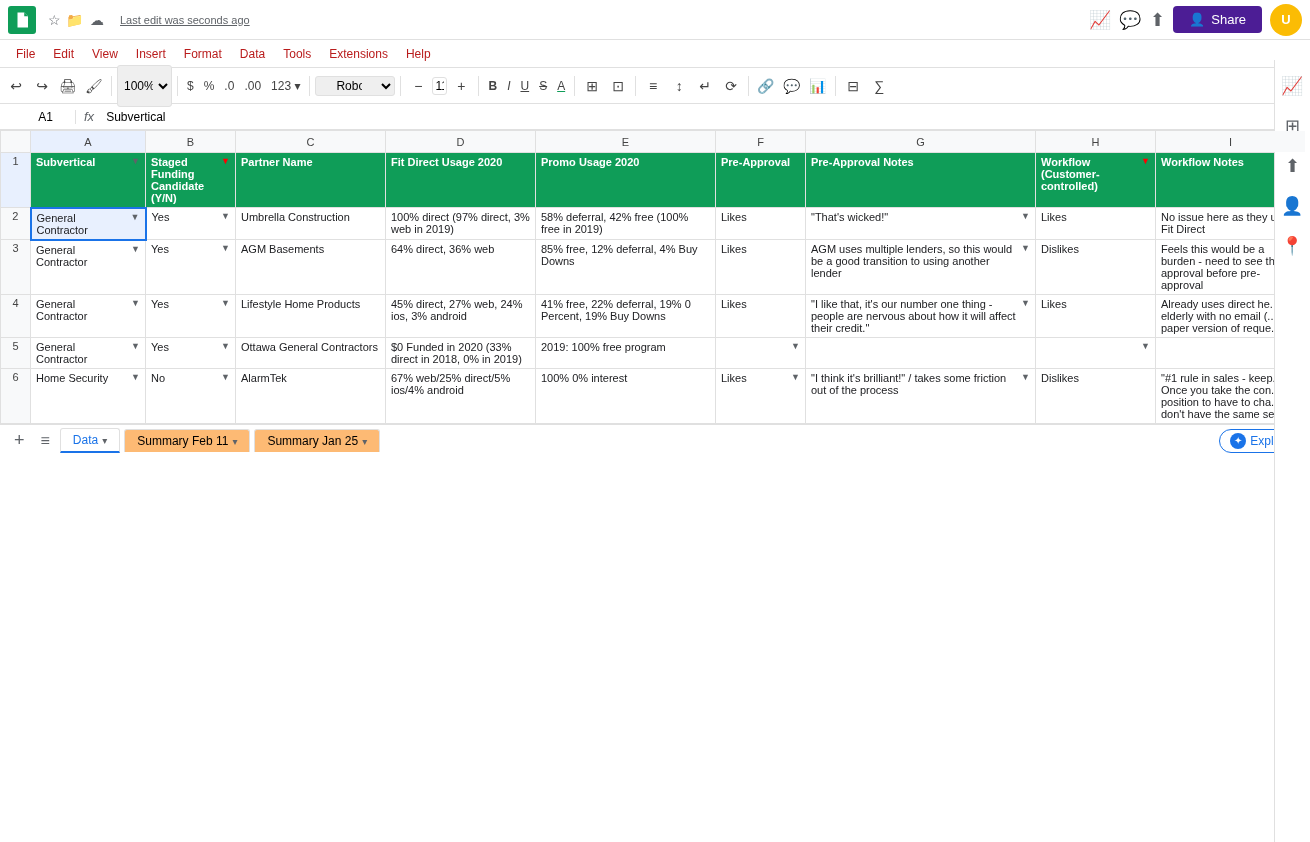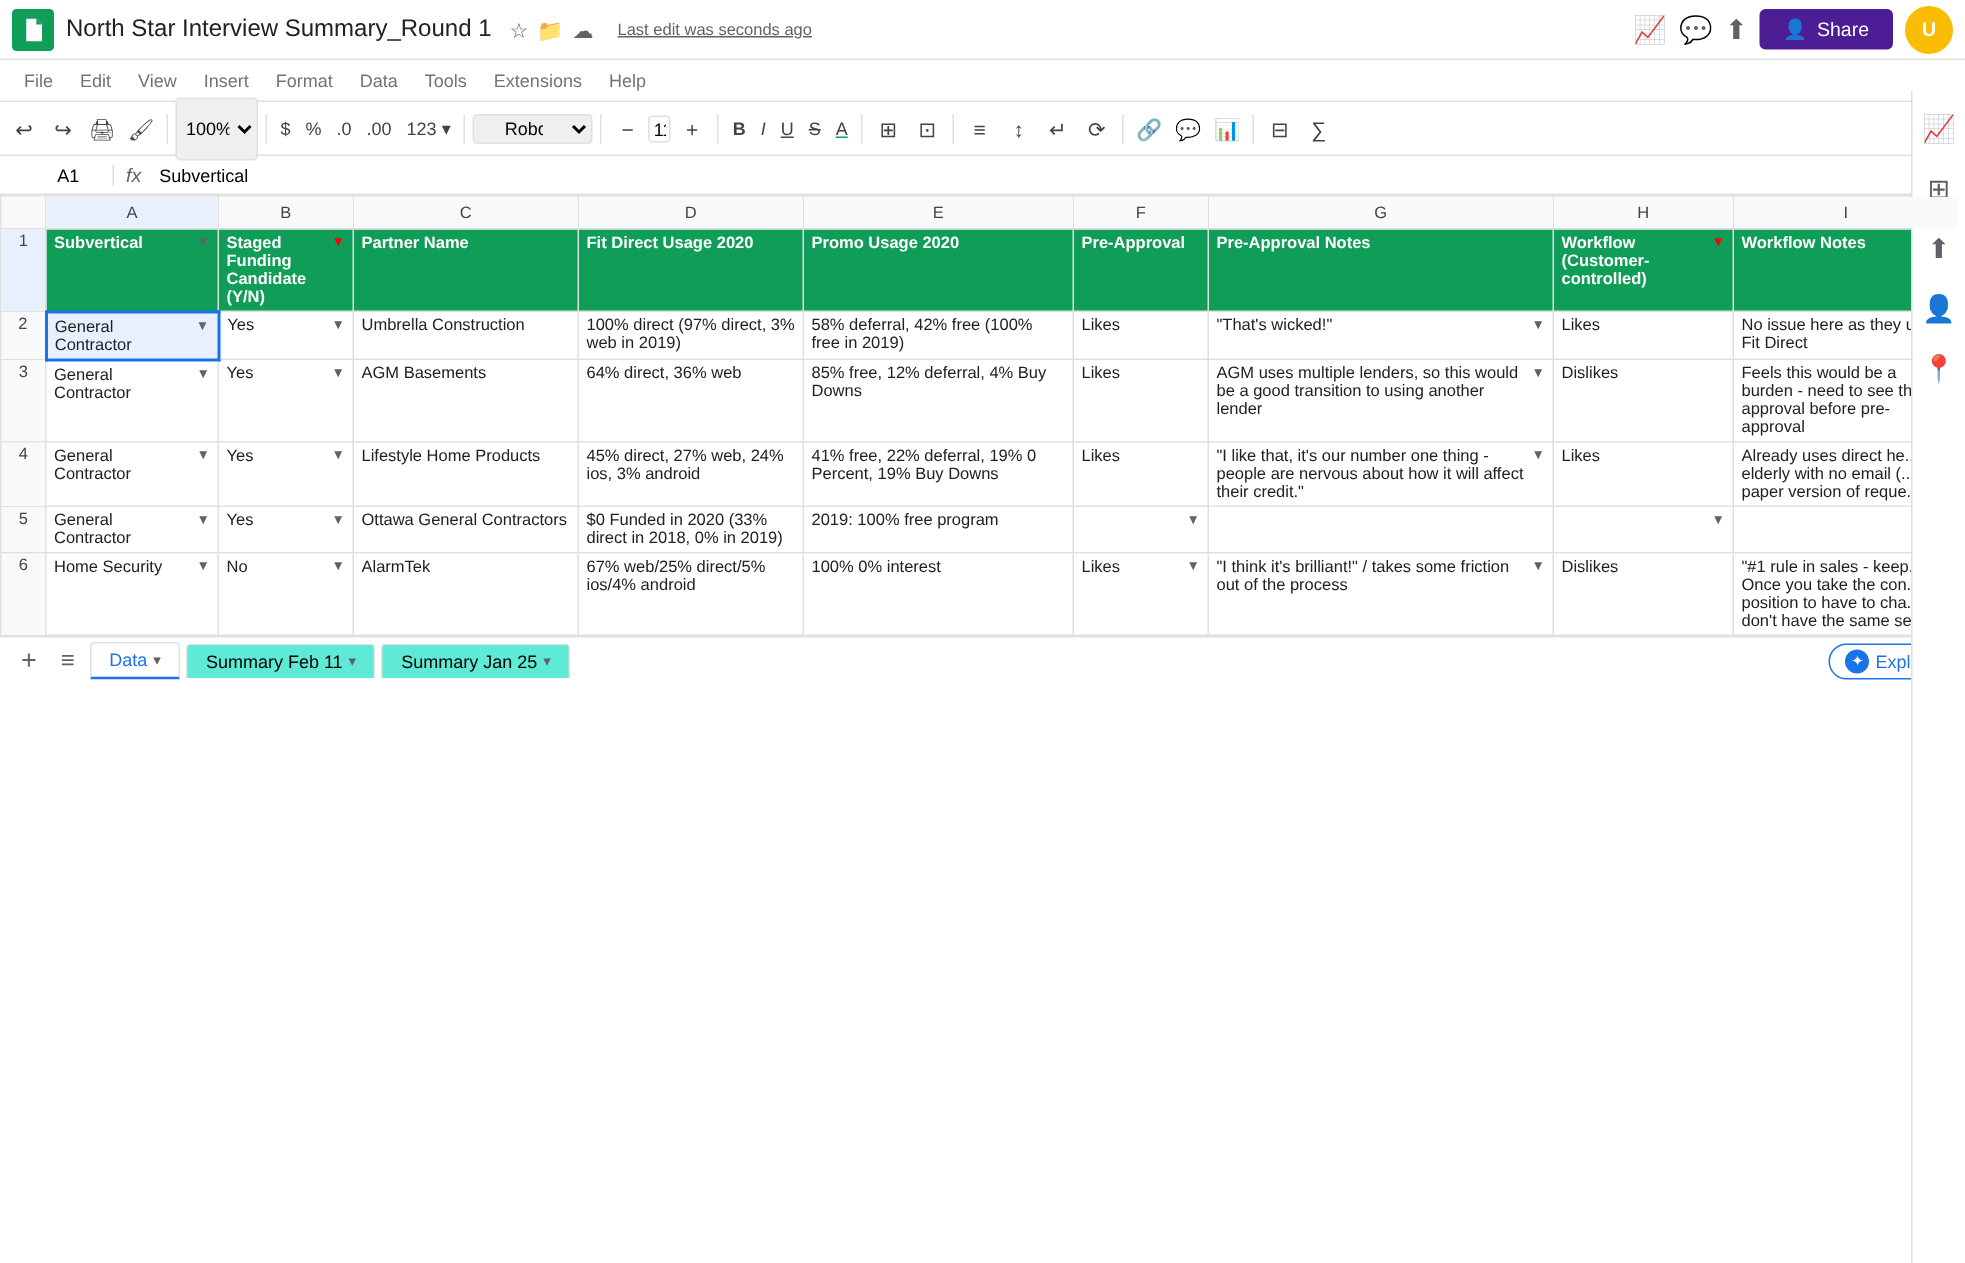--- a/index.html
+++ b/index.html
@@ -13,21 +13,21 @@
     #title-icons { display: flex; gap: 6px; align-items: center; margin-left: 4px; }
     .title-icon { font-size: 14px; color: #5f6368; cursor: pointer; }
     #last-edit { margin-left: 8px; font-size: 11px; color: #5f6368; text-decoration: underline; cursor: pointer; }
     #top-right { margin-left: auto; display: flex; align-items: center; gap: 8px; }
     #share-btn { background: #4c1d95; color: white; border: none; border-radius: 4px; padding: 6px 16px; font-size: 13px; font-weight: 500; cursor: pointer; display: flex; align-items: center; gap: 6px; }
     #user-avatar { width: 32px; height: 32px; border-radius: 50%; background: #fbbc04; display: flex; align-items: center; justify-content: center; font-size: 13px; font-weight: 600; color: #fff; cursor: pointer; }
     .top-right-icon { font-size: 18px; color: #5f6368; cursor: pointer; }
 
     
     #menu-bar { display: flex; align-items: center; height: 28px; padding: 0 8px; gap: 2px; border-bottom: 1px solid #e0e0e0; }
-    .menu-item { padding: 2px 8px; font-size: 12px; color: #737373; cursor: pointer; border-radius: 3px; }
+    .menu-item { padding: 2px 8px; font-size: 12px; color: #b91c1c; cursor: pointer; border-radius: 3px; }
 
     
     #toolbar { display: flex; align-items: center; height: 36px; padding: 0 4px; border-bottom: 1px solid #e0e0e0; gap: 2px; flex-wrap: nowrap; }
     .toolbar-btn { padding: 2px 4px; font-size: 12px; color: #444; cursor: pointer; border-radius: 3px; border: none; background: none; display: flex; align-items: center; gap: 1px; }
     .toolbar-separator { width: 1px; height: 20px; background: #e0e0e0; margin: 0 3px; }
     .toolbar-bold { font-weight: 700; }
     .toolbar-italic { font-style: italic; }
     .toolbar-underline { text-decoration: underline; }
     .toolbar-strikethrough { text-decoration: line-through; }
     #font-size-selector { width: 15px; font-size: 12px; text-align: center; border: 1px solid #e0e0e0; border-radius: 3px; padding: 1px 2px; }
@@ -58,21 +58,21 @@
     tr td.data-cell { vertical-align: top; padding: 3px 5px; font-size: 11px; color: #202124; }
     tr td.data-cell.selected-cell { background: #e8f0fe; border: 2px solid #1a73e8; }
 
     .dropdown-arrow { color: #5f6368; font-size: 9px; margin-left: 2px; }
 
     
     .row-tall td { height: auto; min-height: 120px; }
 
     
     #bottom-bar { display: flex; align-items: center; height: 32px; border-top: 1px solid #e0e0e0; padding: 0 8px; gap: 4px; background: #fff; }
-    .sheet-tab { padding: 4px 12px; font-size: 12px; border-radius: 3px 3px 0 0; cursor: pointer; border: 1px solid #e0e0e0; border-bottom: none; background: #5eead4; display: flex; align-items: center; gap: 4px; }
+    .sheet-tab { padding: 4px 12px; font-size: 12px; border-radius: 3px 3px 0 0; cursor: pointer; border: 1px solid #e0e0e0; border-bottom: none; background: #fdba74; display: flex; align-items: center; gap: 4px; }
     .sheet-tab.active { background: #fff; border-bottom: 2px solid #1a73e8; color: #1a73e8; font-weight: 500; }
     .sheet-tab .tab-arrow { font-size: 10px; color: #5f6368; }
     #add-sheet-btn { font-size: 18px; color: #5f6368; cursor: pointer; padding: 2px 6px; border-radius: 3px; }
     #sheet-list-btn { font-size: 16px; color: #5f6368; cursor: pointer; padding: 2px 6px; }
     #explore-btn { margin-left: auto; display: flex; align-items: center; gap: 4px; color: #1a73e8; font-size: 12px; cursor: pointer; border: 1px solid #1a73e8; border-radius: 14px; padding: 3px 10px; }
     #explore-icon { width: 16px; height: 16px; background: #1a73e8; border-radius: 50%; display: flex; align-items: center; justify-content: center; color: white; font-size: 10px; }
 
     
     #right-sidebar { position: fixed; right: 0; top: 60px; width: 36px; display: flex; flex-direction: column; align-items: center; gap: 12px; padding: 12px 0; border-left: 1px solid #e0e0e0; background: #fff; height: calc(100% - 60px); }
     .sidebar-icon { font-size: 18px; color: #5f6368; cursor: pointer; width: 28px; height: 28px; display: flex; align-items: center; justify-content: center; border-radius: 50%; }
@@ -97,21 +97,20 @@
 <div id="top-bar">
   <div id="app-icon">
     <svg viewBox="0 0 24 24" fill="white">
         <path d="M6 2h9l5 5v15H6V2z"></path>
         <path fill="#0f9d58" d="M15 2l5 5h-5z"></path>
         <rect x="8" y="10" width="8" height="1.5" fill="white"></rect>
         <rect x="8" y="13" width="8" height="1.5" fill="white"></rect>
         <rect x="8" y="16" width="5" height="1.5" fill="white"></rect>
       </svg>
   </div>
-  <span id="doc-title">North Star Interview Summary_Round 1</span>
   <div id="title-icons">
     <span class="title-icon">☆</span>
     <span class="title-icon">📁</span>
     <span class="title-icon">☁</span>
   </div>
   <span id="last-edit">Last edit was seconds ago</span>
   <div id="top-right">
     <span class="top-right-icon">📈</span>
     <span class="top-right-icon">💬</span>
     <span class="top-right-icon">⬆</span>

